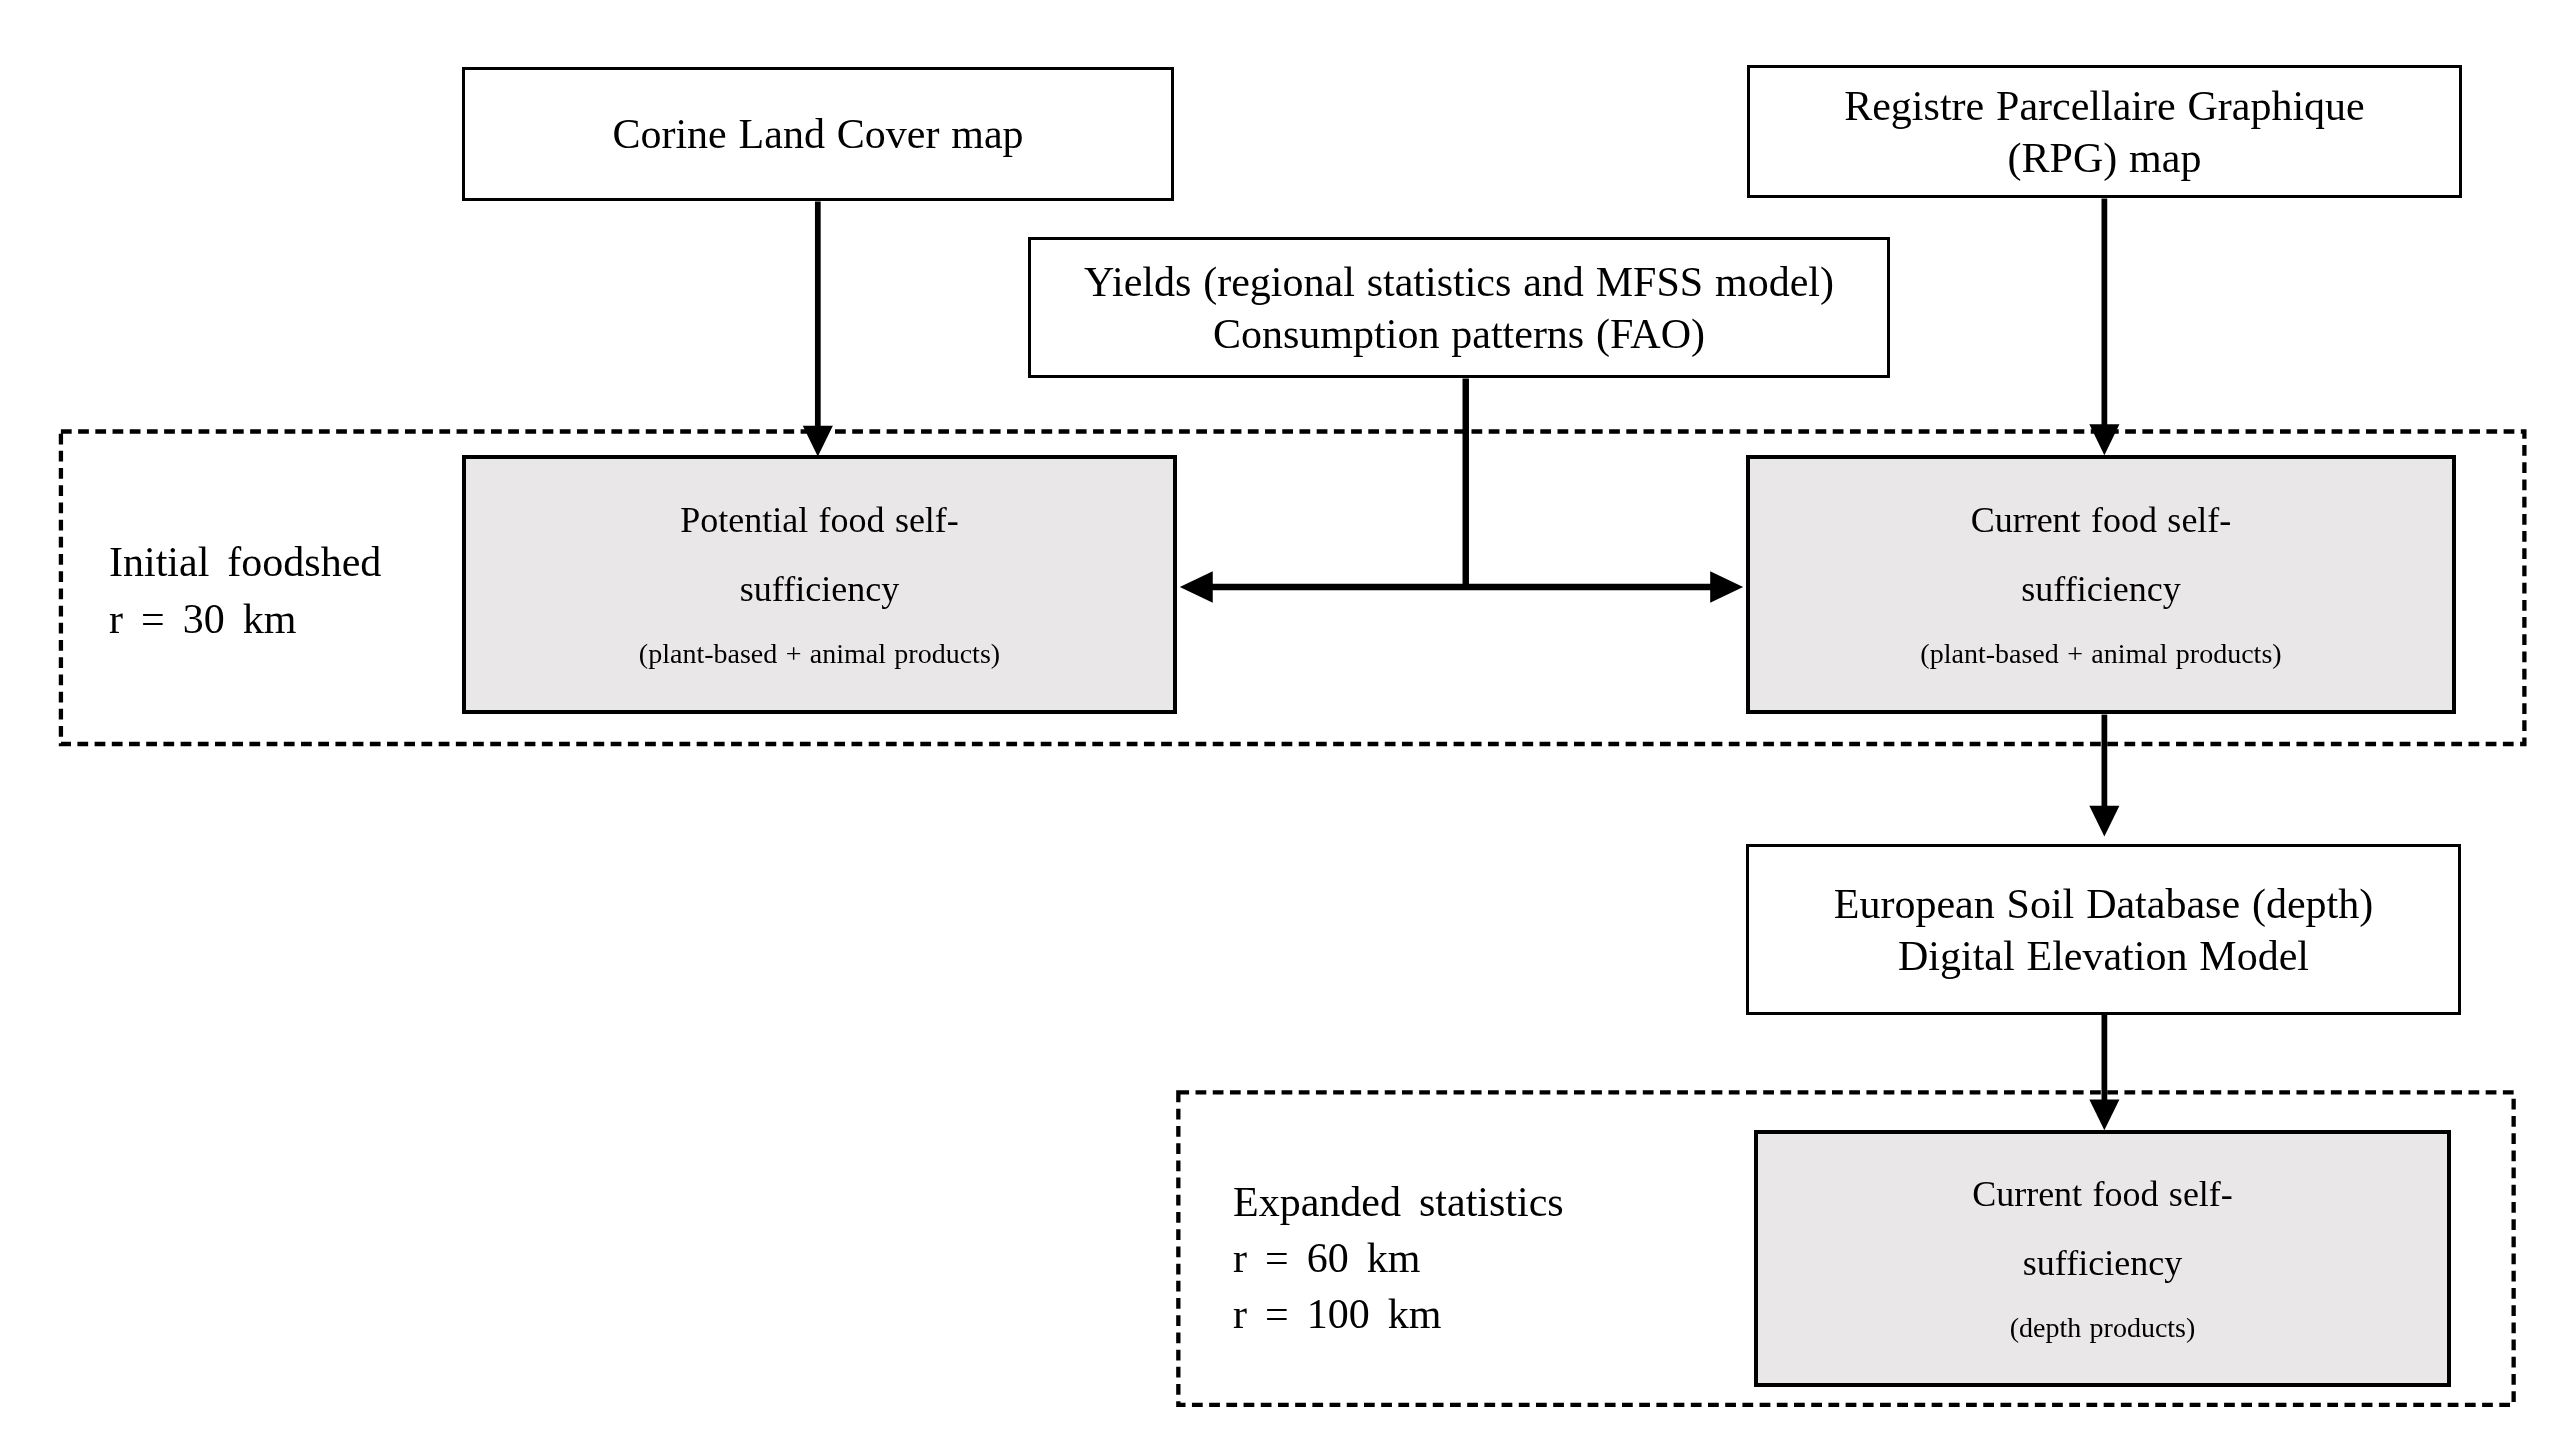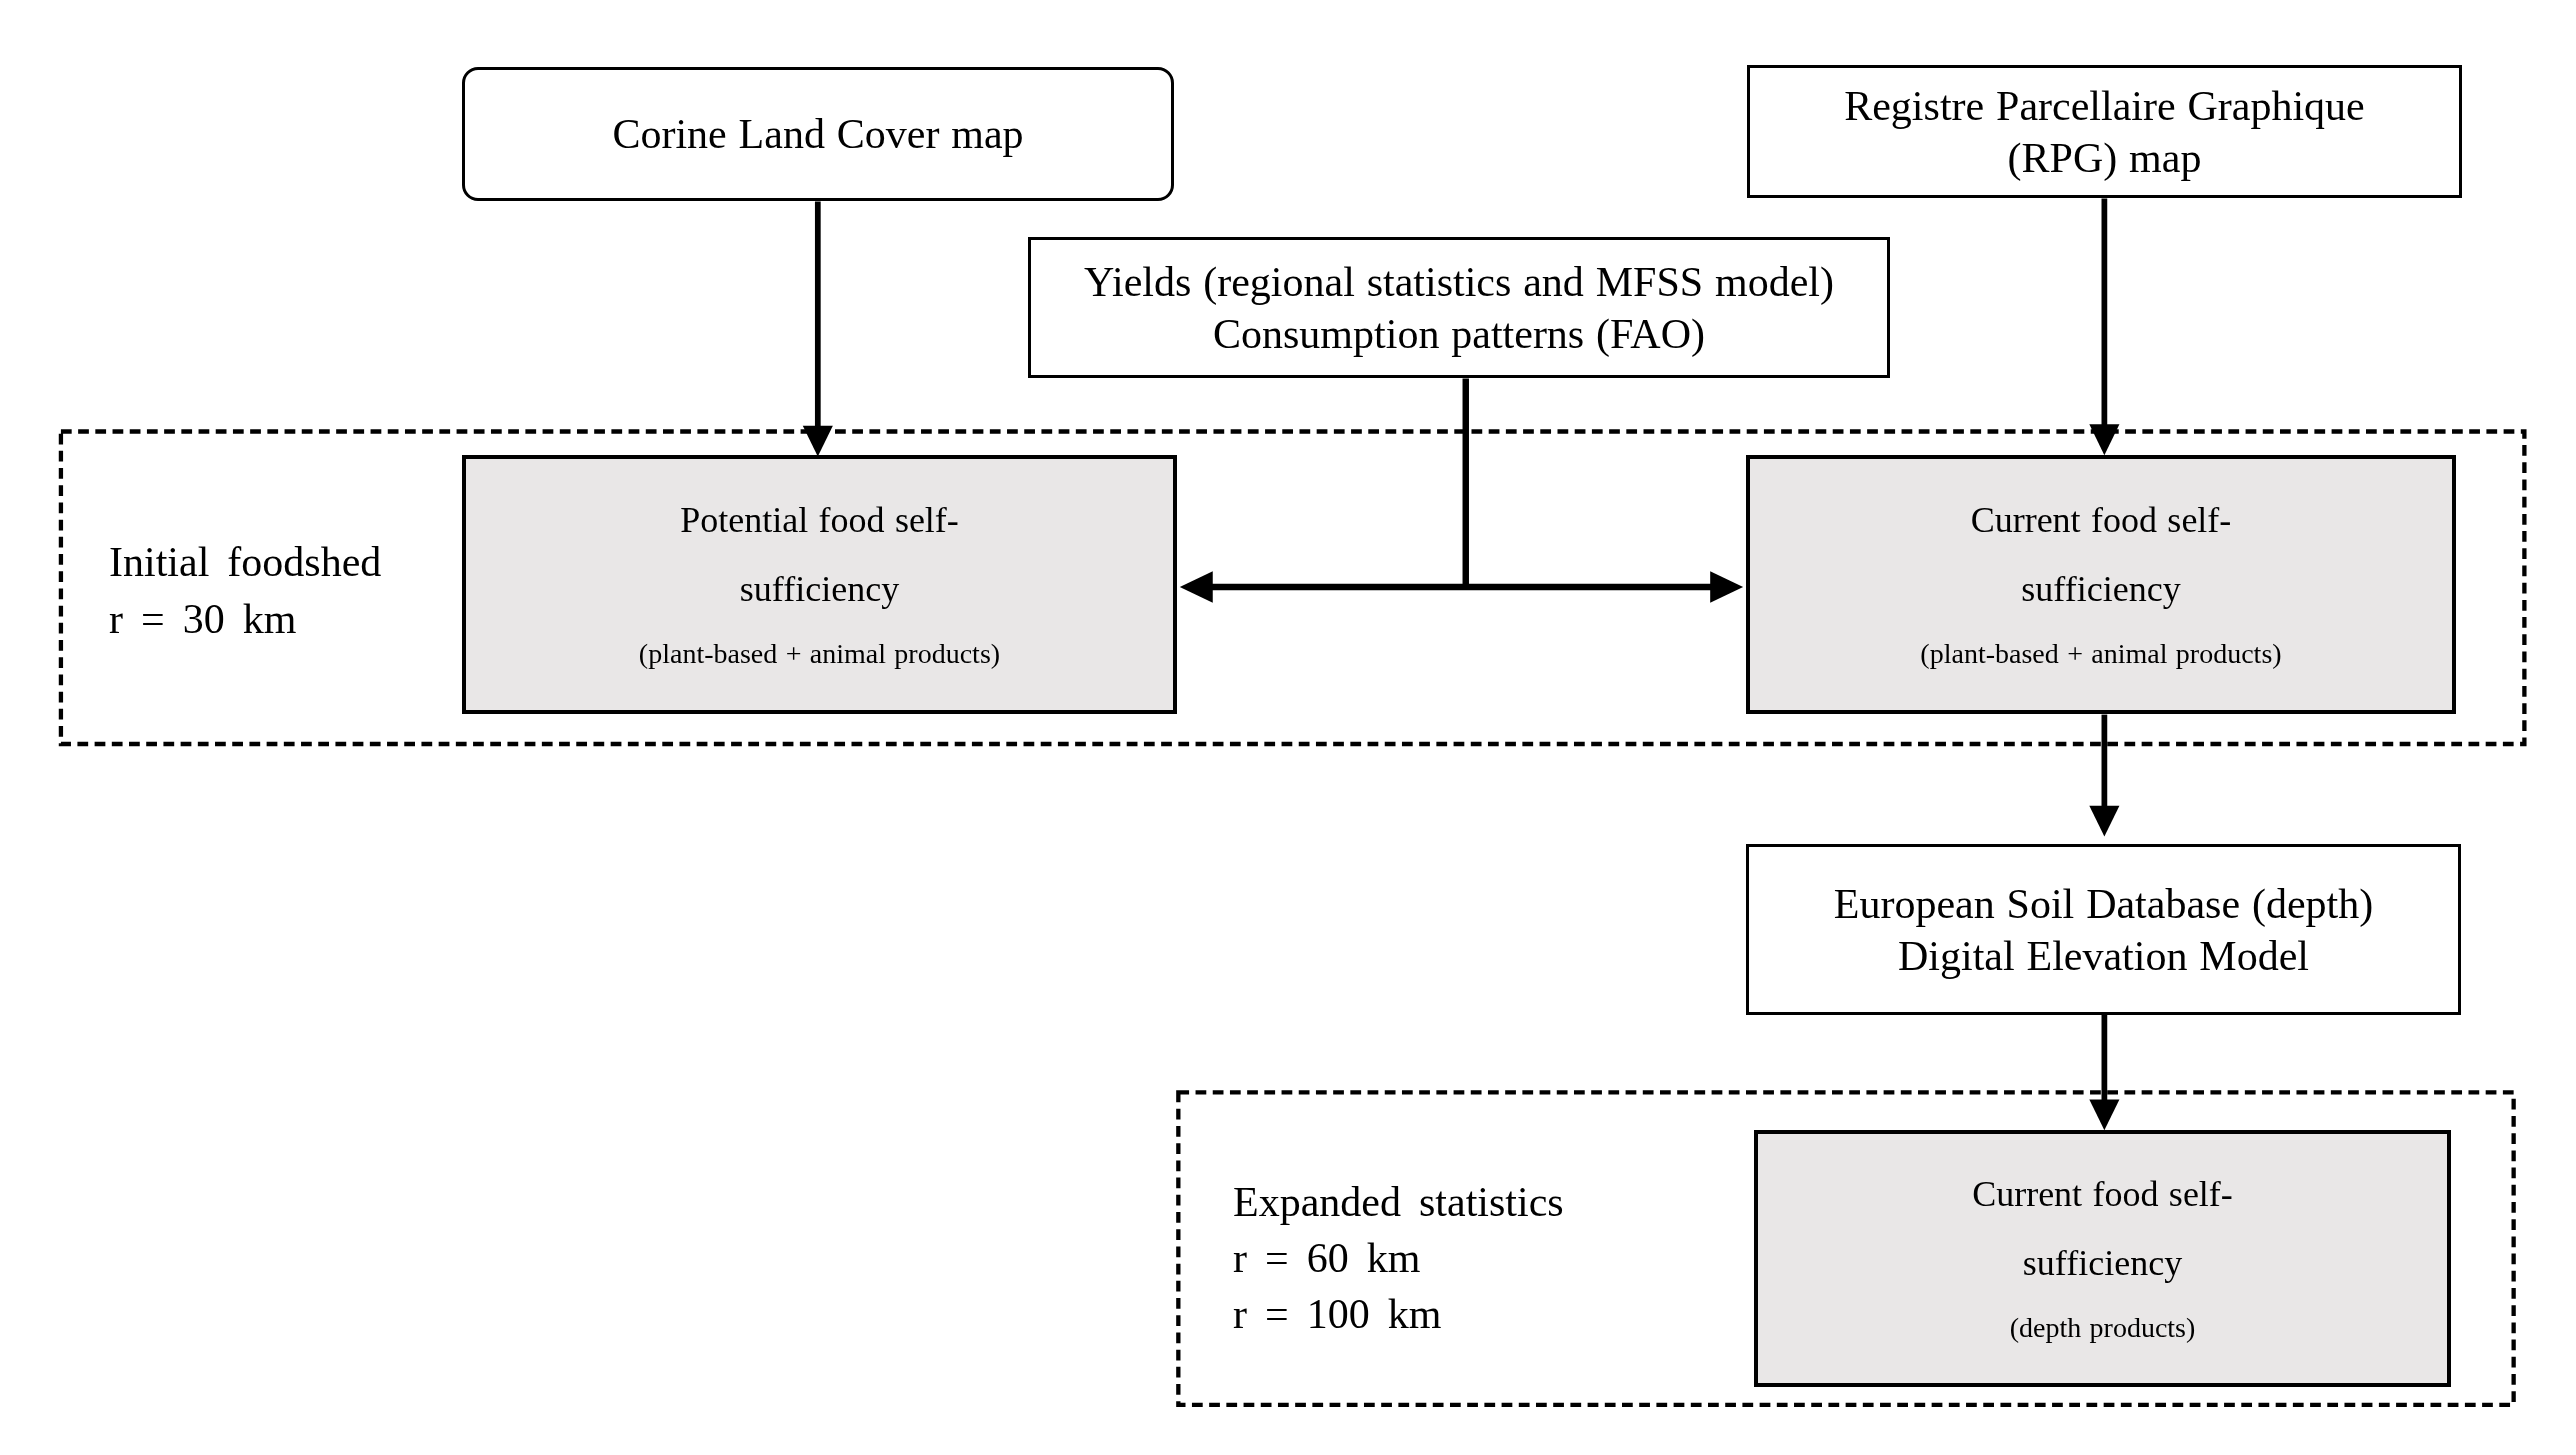--- a/index.html
+++ b/index.html
@@ -98,21 +98,21 @@
       <line x1="2936" y1="997" x2="2936" y2="1130" stroke="#000000" stroke-width="8"></line>
       <polygon points="2936,1167 2915,1124 2957,1124" fill="#000000"></polygon>
     </g>
 
     <g>
       <line x1="2936" y1="1406" x2="2936" y2="1540" stroke="#000000" stroke-width="8"></line>
       <polygon points="2936,1577 2915,1534 2957,1534" fill="#000000"></polygon>
     </g>
   </svg>
 
-  <div class="node white" style="left:462px; top:67px; width:712px; height:134px;border-radius:16px;">
+  <div class="node white" style="left:462px; top:67px; width:712px; height:134px;">
     <div class="node-line">Corine Land Cover map</div>
   </div>
 
   <div class="node white" style="left:1747px; top:65px; width:715px; height:133px;">
     <div class="node-line">Registre Parcellaire Graphique</div>
     <div class="node-line">(RPG) map</div>
   </div>
 
   <div class="node white" style="left:1028px; top:237px; width:862px; height:141px;">
     <div class="node-line">Yields (regional statistics and MFSS model)</div>

